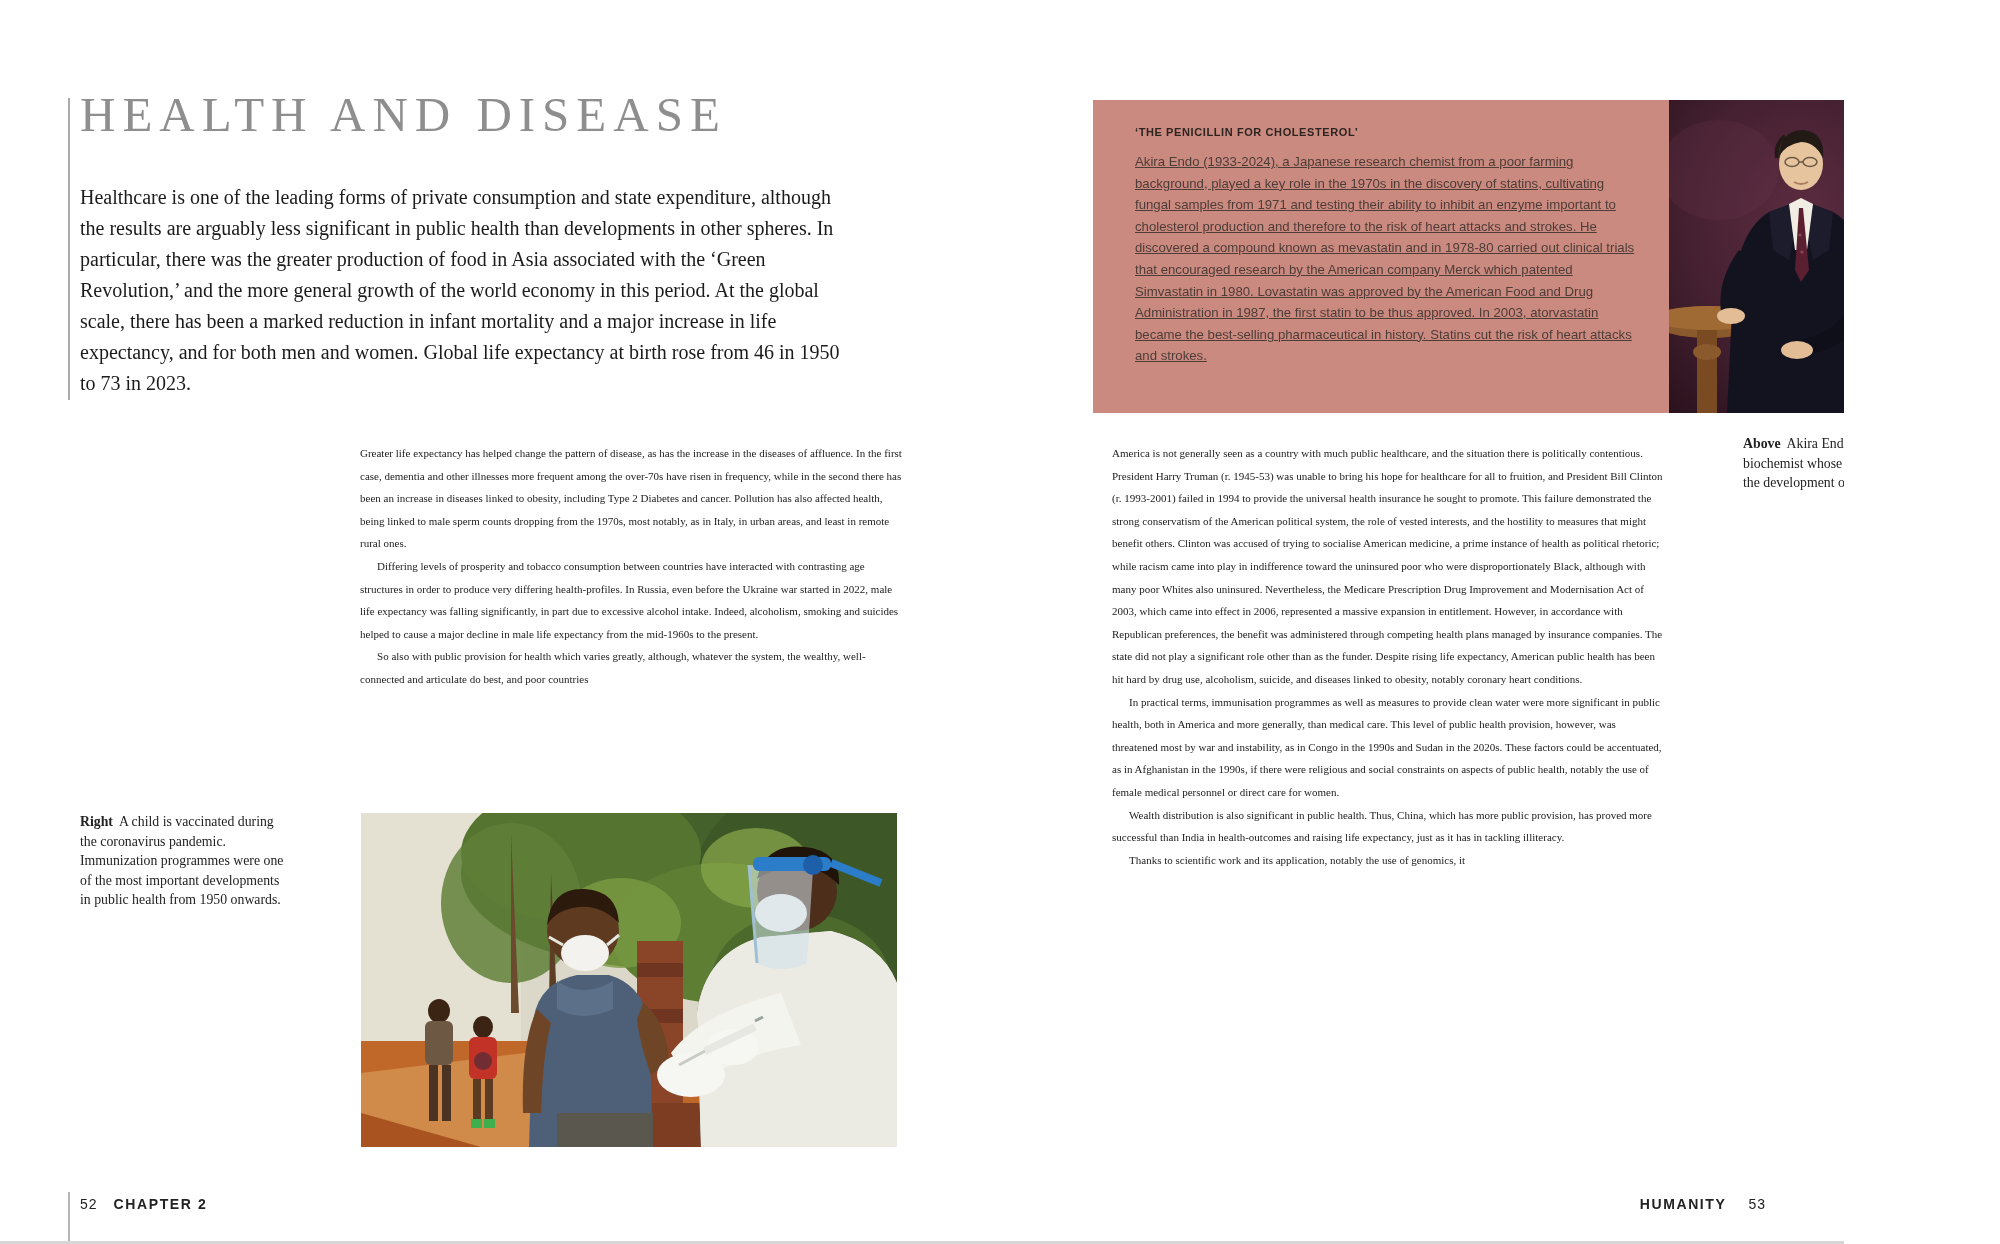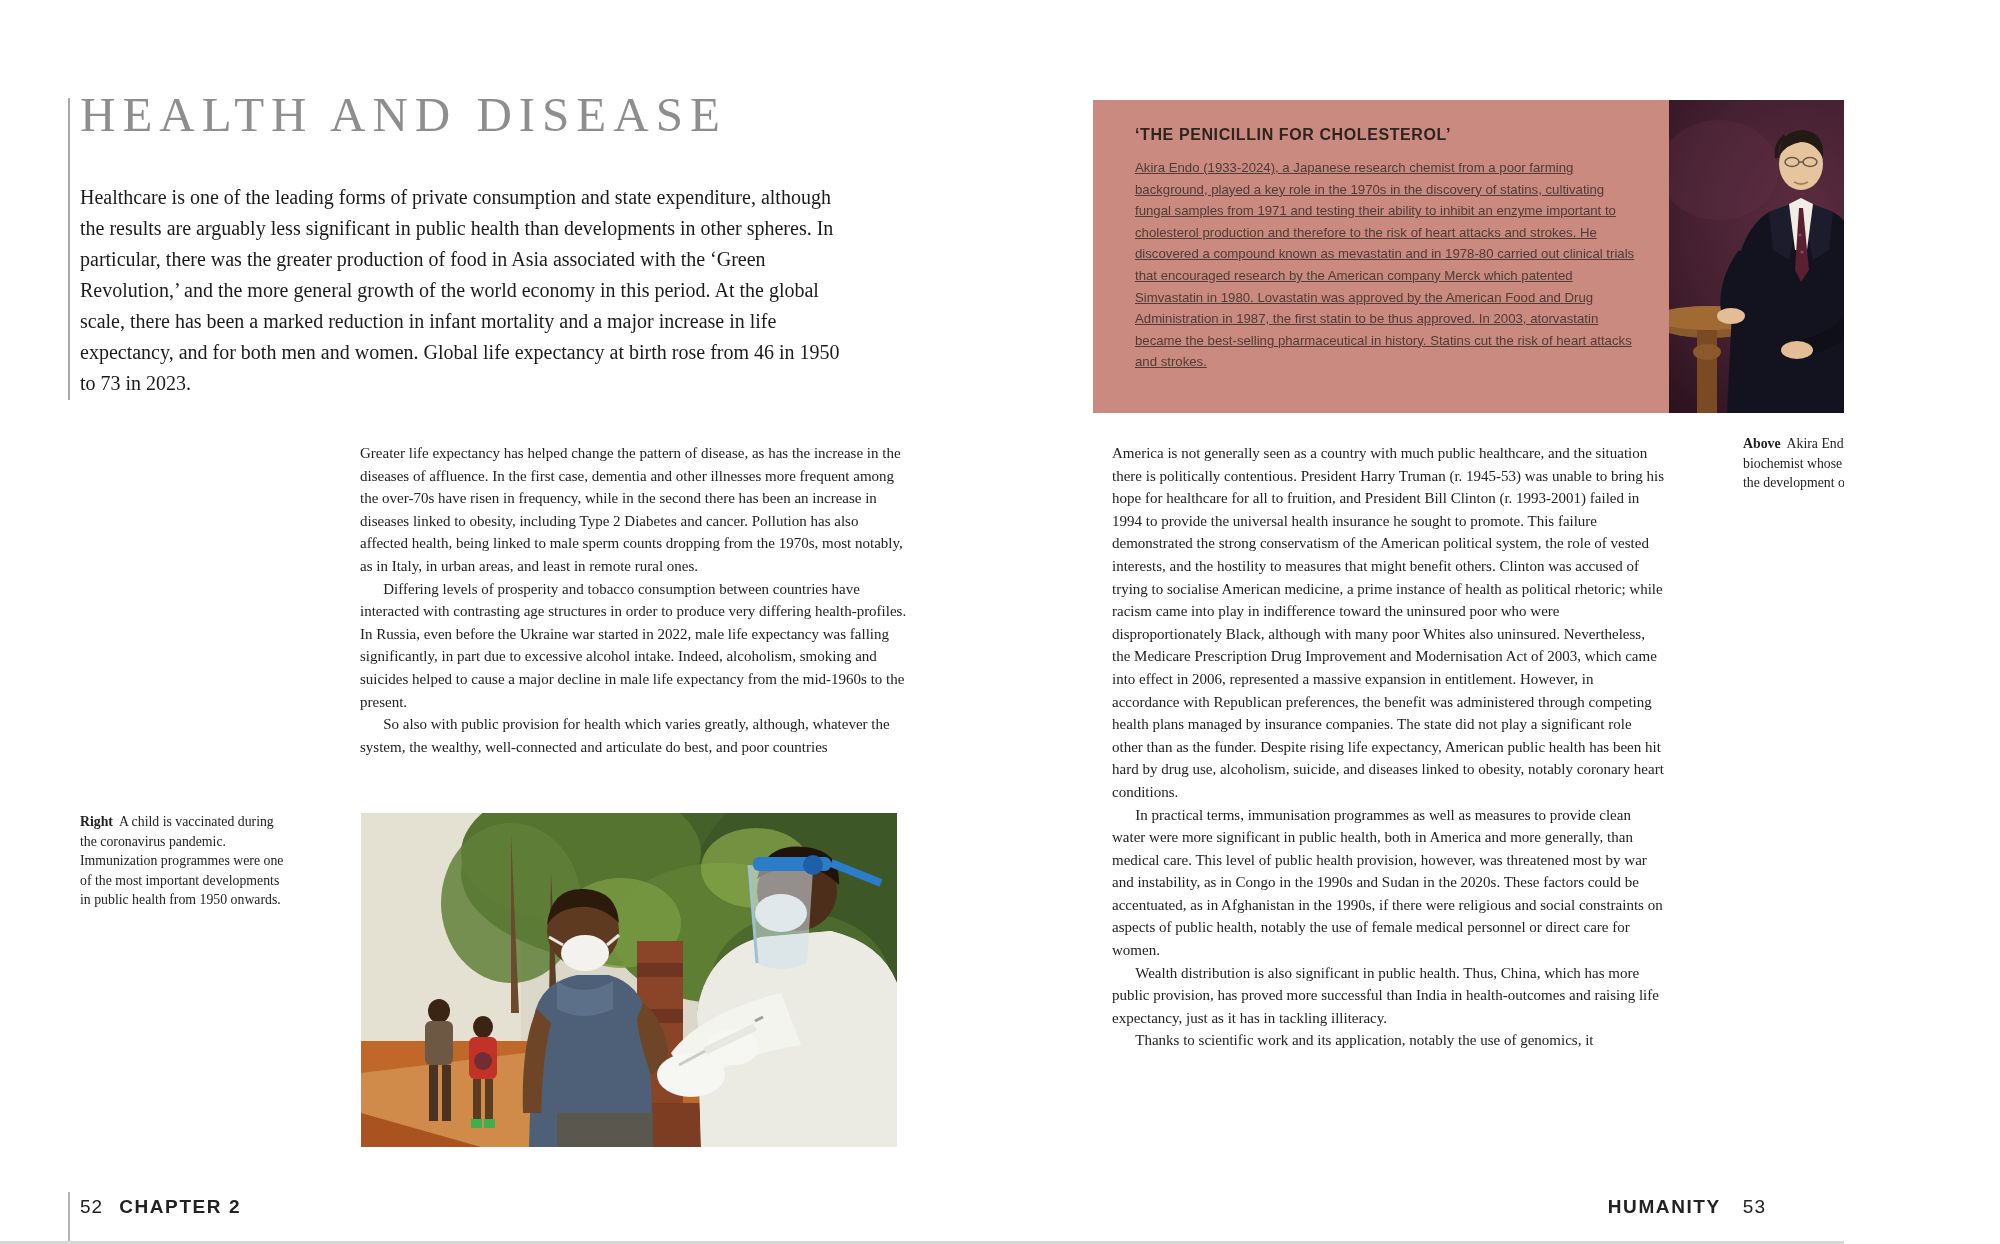--- a/index.html
+++ b/index.html
@@ -11,48 +11,48 @@
   .title-rule{position:absolute;left:68px;top:98px;width:2px;height:302px;background:#a9a9a9;}
   .page-title{
     position:absolute;left:80px;top:86px;margin:0;
     font-family:"Liberation Serif", serif;font-weight:400;
     font-size:49px;letter-spacing:7px;color:#8e8e8e;white-space:nowrap;
   }
   .intro{
     position:absolute;left:80px;top:182px;width:768px;
     font-size:20px;line-height:31px;color:#1b1b1b;
   }
-  .body-col{position:absolute;font-size:15px;line-height:22.6px;color:#222222;text-align:left;}
+  .body-col{position:absolute;font-size:11px;line-height:22.6px;color:#222222;text-align:left;}
   .body-col p{margin:0;}
   .body-col p + p{text-indent:1.55em;}
   .body-col-left{left:360px;top:442px;width:548px;}
   .body-col-right{left:1112px;top:442px;width:552px;}
   .caption{position:absolute;font-size:13.8px;line-height:19.5px;color:#222222;}
   .caption .lead{font-weight:700;margin-right:6px;}
   .caption-left{left:80px;top:812px;width:204px;}
   .caption-right{left:1743px;top:434px;width:192px;}
   .photo{position:absolute;display:block;}
   .photo-vaccination{left:361px;top:813px;width:536px;height:334px;}
   .photo-endo{left:1669px;top:100px;width:264px;height:313px;}
   
   .sidebar-box{
     position:absolute;left:1093px;top:100px;width:576px;height:313px;
     box-sizing:border-box;padding:26px 40px 0 42px;
     font-family:"Liberation Sans", sans-serif;
   }
   .sidebar-title{
-    margin:0 0 13px 0;font-size:16px;font-weight:700;letter-spacing:0.6px;color:#2d2420;
+    margin:0 0 13px 0;font-size:11px;font-weight:700;letter-spacing:0.6px;color:#2d2420;
   }
   .sidebar-body{
     margin:0;width:500px;font-size:13.2px;line-height:21.6px;color:#4e3c36;text-decoration:underline;
   }
   
   .footer{
     position:absolute;top:1196px;font-family:"Liberation Sans", sans-serif;
-    font-size:19px;letter-spacing:1.6px;color:#222222;white-space:nowrap;
+    font-size:14px;letter-spacing:1.6px;color:#222222;white-space:nowrap;
   }
   .footer .pagenum{font-weight:400;letter-spacing:1px;}
   .footer .label{font-weight:700;}
   .footer-left{left:80px;}
   .footer-left .label{margin-left:16px;}
   .footer-right{right:78px;text-align:right;}
   .footer-right .pagenum{margin-left:22px;}
   .footer-rule{position:absolute;top:1192px;width:2px;height:52px;background:#b5b5b5;}
   .footer-rule-left{left:68px;}
   .footer-rule-right{left:1936px;}

